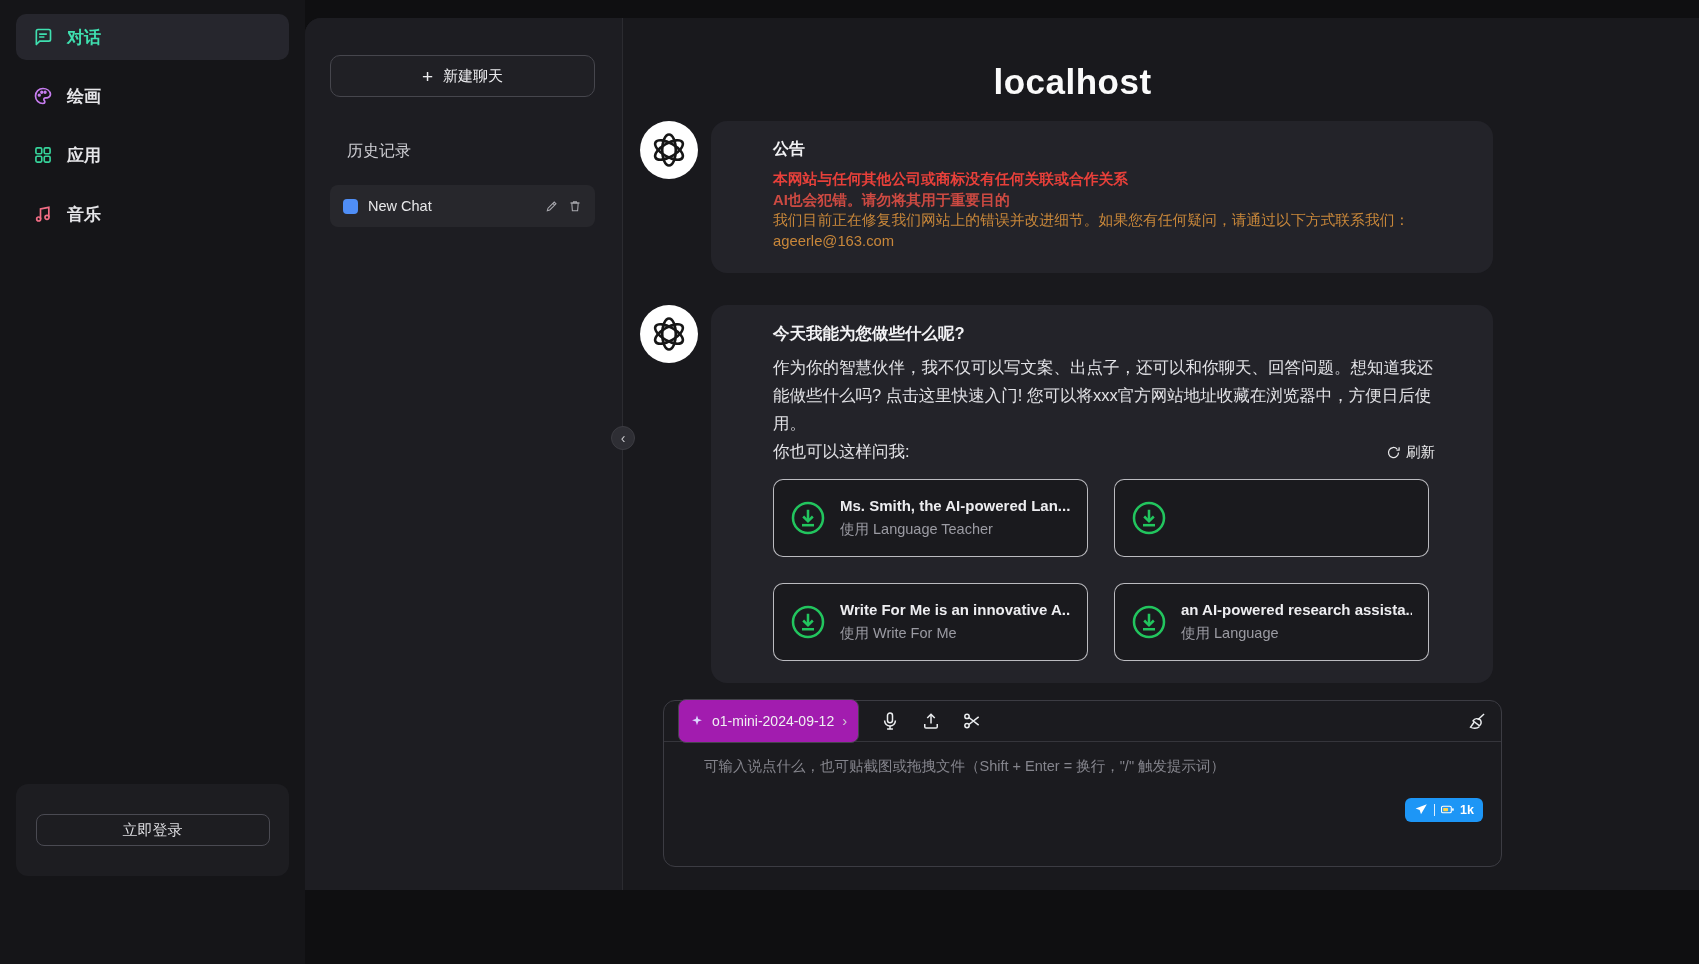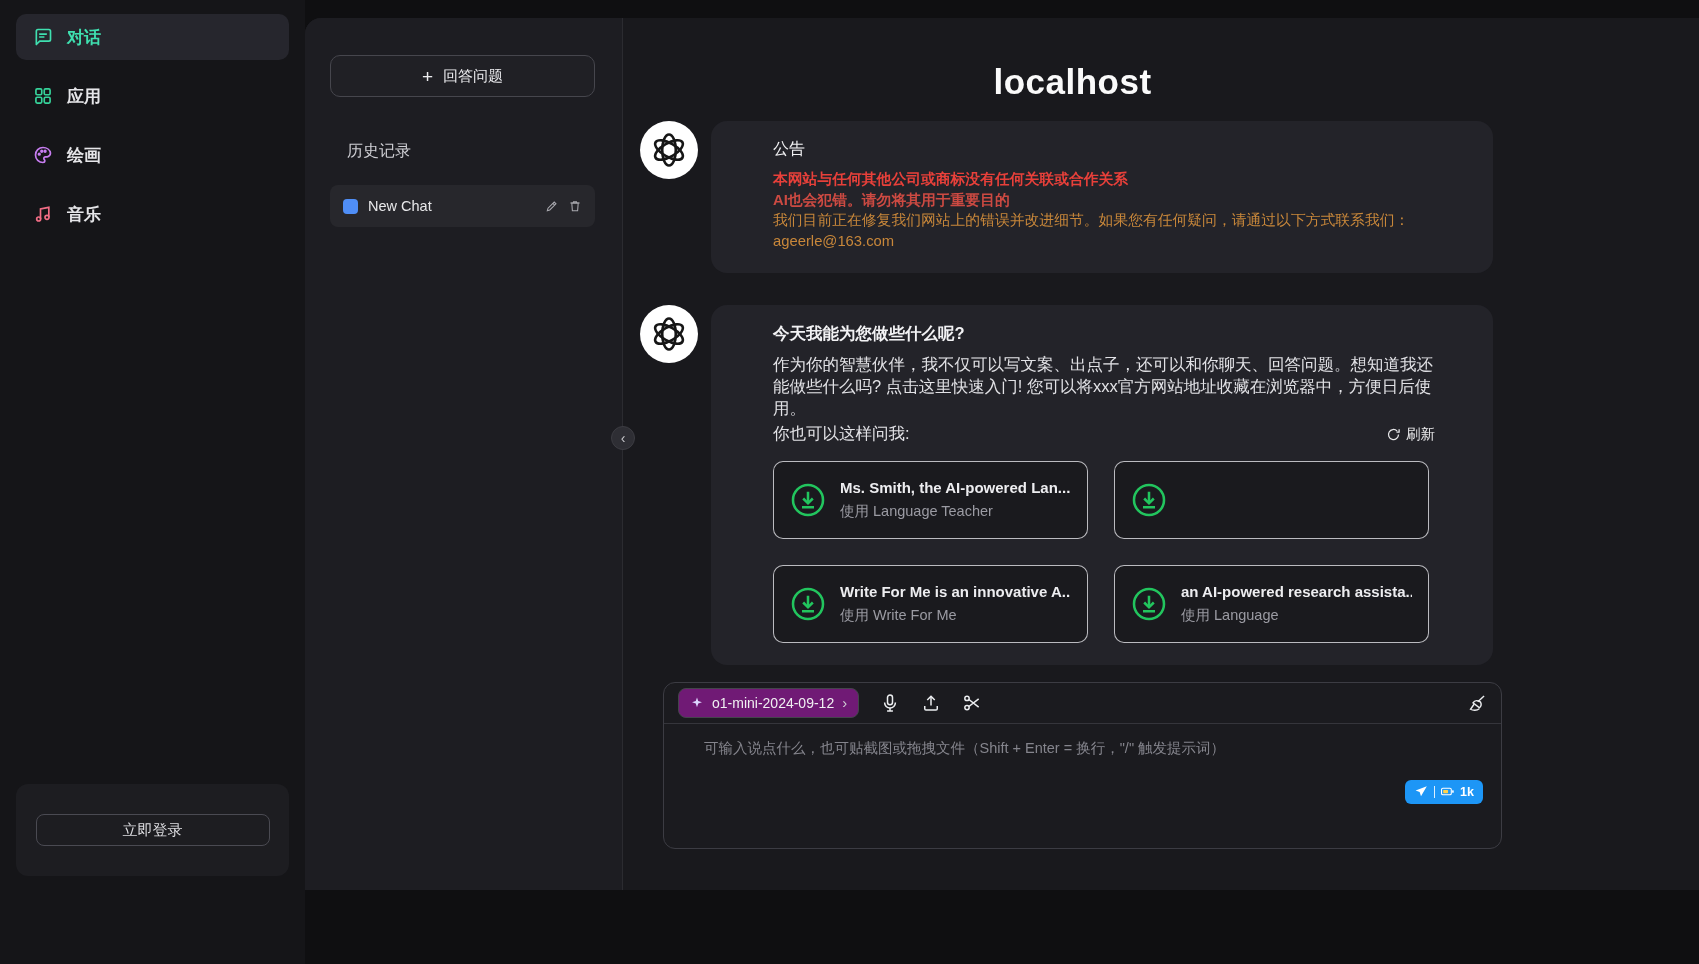--- a/index.html
+++ b/index.html
@@ -47,45 +47,45 @@
     background:#2e2e34; border:1px solid #3c3c42; color:#c8c8cc; font-size:14px; line-height:1;
     display:flex; align-items:center; justify-content:center; cursor:pointer; z-index:5; font-family:inherit; }
   .page-title { margin:0; padding-top:44px; width:865px; text-align:center; font-size:35px;
     font-weight:700; color:#fafafa; letter-spacing:.5px; }
   .msg { display:flex; align-items:flex-start; gap:13px; }
   .msg-1 { margin-top:19px; }
   .msg-2 { margin-top:32px; }
   .avatar { width:58px; height:58px; border-radius:50%; background:#ffffff; flex:none;
     display:flex; align-items:center; justify-content:center; }
   .bubble { width:782px; background:#232329; border-radius:16px; padding:18px 58px 22px 62px; }
-  .ann-title { font-size:16px; font-weight:400; color:#f2f2f4; margin-bottom:9px; }
+  .ann-title { font-size:16px; font-weight:700; color:#f2f2f4; margin-bottom:9px; }
   .ann-line { font-size:14.8px; line-height:20.6px; }
   .ann-red-bold { color:#e8403a; font-weight:700; }
   .ann-red { color:#cc4a42; font-weight:600; }
   .ann-orange { color:#c8873a; }
   .welcome-title { font-size:16.5px; font-weight:700; color:#f2f2f4; margin-bottom:8px; }
-  .welcome-body { font-size:16.5px; line-height:22px; color:#e2e2e6; }
+  .welcome-body { font-size:16.5px; line-height:28px; color:#e2e2e6; }
   .hint-row { display:flex; justify-content:space-between; align-items:center; margin-top:1px; }
   .hint-text { font-size:16.5px; line-height:27.5px; color:#e2e2e6; }
   .refresh-btn { display:flex; align-items:center; gap:5px; font-size:14.5px; color:#e8e8ea; cursor:pointer;justify-content:flex-end; }
   .sug-grid { margin-top:13px; display:grid; grid-template-columns:315px 315px; gap:26px; }
   .sug-card { height:78px; border:1px solid rgba(233,233,238,0.78); border-radius:10px; background:#1a1a1e;
     display:flex; align-items:center; gap:14px; padding:0 16px; cursor:pointer; overflow:hidden; }
   .sug-icon { flex:none; width:36px; height:36px; }
   .sug-text { min-width:0; }
   .sug-title { font-size:15px; font-weight:600; color:#ededf0; white-space:nowrap; overflow:hidden; }
   .sug-sub { font-size:14.5px; color:#9b9ba3; margin-top:6px; white-space:nowrap; overflow:hidden; }
 
   
   .composer { position:relative; margin-top:17px; margin-left:23px; width:839px; height:167px;
     border:1px solid #3c3c43; border-radius:12px; background:#1b1b1f; }
   .toolbar { height:41px; display:flex; align-items:center; padding:0 14px; gap:21px;
     border-bottom:1px solid #35353b; }
-  .model-chip { display:flex; align-items:center; gap:8px; background:#701a75; border:1px solid #44444b;
-    border-radius:8px; height:30px; padding:0 11px; font-size:14px; color:#f0f0f2; cursor:pointer; }
+  .model-chip { display:flex; align-items:center; gap:8px; background:#a21caf; border:1px solid #44444b;
+    border-radius:8px; height:44px; padding:0 11px; font-size:14px; color:#f0f0f2; cursor:pointer; }
   .model-chip .chev { color:#cfcfd4; font-size:15px; }
   .tool-icon { display:flex; align-items:center; justify-content:center; cursor:pointer; }
   .tool-right { margin-left:auto; }
   .composer textarea { display:block; width:100%; height:72px; background:transparent; border:none;
     resize:none; outline:none; color:#d8d8dc; font-size:14.5px; padding:15px 20px 0 40px; font-family:inherit; }
   .composer textarea::placeholder { color:#85858d; }
   .send-badge { position:absolute; right:18px; top:97px; height:24px; background:#1d96f6; border-radius:6px;
     display:flex; align-items:center; gap:6px; padding:0 9px; color:#ffffff; font-size:12.5px;
     font-weight:700; cursor:pointer; }
   .badge-sep { width:1px; height:12px; background:rgba(255,255,255,0.85); }
@@ -99,42 +99,42 @@
     <div class="side-item active">
       <span class="side-icon icon-chat">
         <svg viewBox="0 0 24 24" width="20" height="20" fill="none" stroke="currentColor" stroke-width="2" stroke-linecap="round" stroke-linejoin="round">
             <path d="M21 15a2 2 0 0 1-2 2H8l-4 4V5a2 2 0 0 1 2-2h13a2 2 0 0 1 2 2z"></path>
             <path d="M8 8.5h8M8 12h5"></path>
           </svg>
       </span>
       <span>对话</span>
     </div>
     <div class="side-item">
+      <span class="side-icon icon-palette">
+        <svg viewBox="0 0 24 24" width="20" height="20" fill="none" stroke="currentColor" stroke-width="2">
+            <path d="M12 3a9 9 0 1 0 0 18c1.5 0 2.2-.9 2.2-2 0-.6-.2-1-.6-1.4-.4-.4-.6-.8-.6-1.3 0-1.1.9-2 2-2h2.1A4.9 4.9 0 0 0 21 9.7C20.4 5.9 16.6 3 12 3z"></path>
+            <circle cx="7.5" cy="11" r="1" fill="currentColor"></circle>
+            <circle cx="10.5" cy="7.5" r="1" fill="currentColor"></circle>
+            <circle cx="14.5" cy="7.5" r="1" fill="currentColor"></circle>
+          </svg>
+      </span>
+      <span>绘画</span>
+    </div>
+    <div class="side-item">
       <span class="side-icon icon-apps">
         <svg viewBox="0 0 24 24" width="20" height="20" fill="none" stroke="currentColor" stroke-width="2">
             <rect x="3.5" y="3.5" width="7" height="7" rx="1.5"></rect>
             <rect x="13.5" y="3.5" width="7" height="7" rx="1.5"></rect>
             <rect x="3.5" y="13.5" width="7" height="7" rx="1.5"></rect>
             <rect x="13.5" y="13.5" width="7" height="7" rx="1.5"></rect>
           </svg>
       </span>
       <span>应用</span>
     </div>
     <div class="side-item">
-      <span class="side-icon icon-palette">
-        <svg viewBox="0 0 24 24" width="20" height="20" fill="none" stroke="currentColor" stroke-width="2">
-            <path d="M12 3a9 9 0 1 0 0 18c1.5 0 2.2-.9 2.2-2 0-.6-.2-1-.6-1.4-.4-.4-.6-.8-.6-1.3 0-1.1.9-2 2-2h2.1A4.9 4.9 0 0 0 21 9.7C20.4 5.9 16.6 3 12 3z"></path>
-            <circle cx="7.5" cy="11" r="1" fill="currentColor"></circle>
-            <circle cx="10.5" cy="7.5" r="1" fill="currentColor"></circle>
-            <circle cx="14.5" cy="7.5" r="1" fill="currentColor"></circle>
-          </svg>
-      </span>
-      <span>绘画</span>
-    </div>
-    <div class="side-item">
       <span class="side-icon icon-music">
         <svg viewBox="0 0 24 24" width="20" height="20" fill="none" stroke="currentColor" stroke-width="2">
             <path d="M9 18V6l10-2v12"></path>
             <circle cx="6.8" cy="18" r="2.4"></circle>
             <circle cx="16.8" cy="16" r="2.4"></circle>
           </svg>
       </span>
       <span>音乐</span>
     </div>
 
@@ -142,21 +142,21 @@
       <button class="login-btn">立即登录</button>
     </div>
   </aside>
 
   <div class="workspace">
     <div class="panel">
 
       <section class="chat-list">
         <button class="new-chat">
           <span class="plus">+</span>
-          <span>回答问题</span>
+          <span>新建聊天</span>
         </button>
         <div class="history-title">历史记录</div>
         <div class="chat-item">
           <span class="chat-dot"></span>
           <span class="chat-title">New Chat</span>
           <span class="chat-actions">
             <span>
               <svg viewBox="0 0 24 24" width="14" height="14" fill="none" stroke="currentColor" stroke-width="1.8">
                   <path d="M4 20l1.2-4.2L15.8 5.2l3 3L8.2 18.8 4 20z"></path>
                   <path d="M13.5 7.5l3 3"></path>

